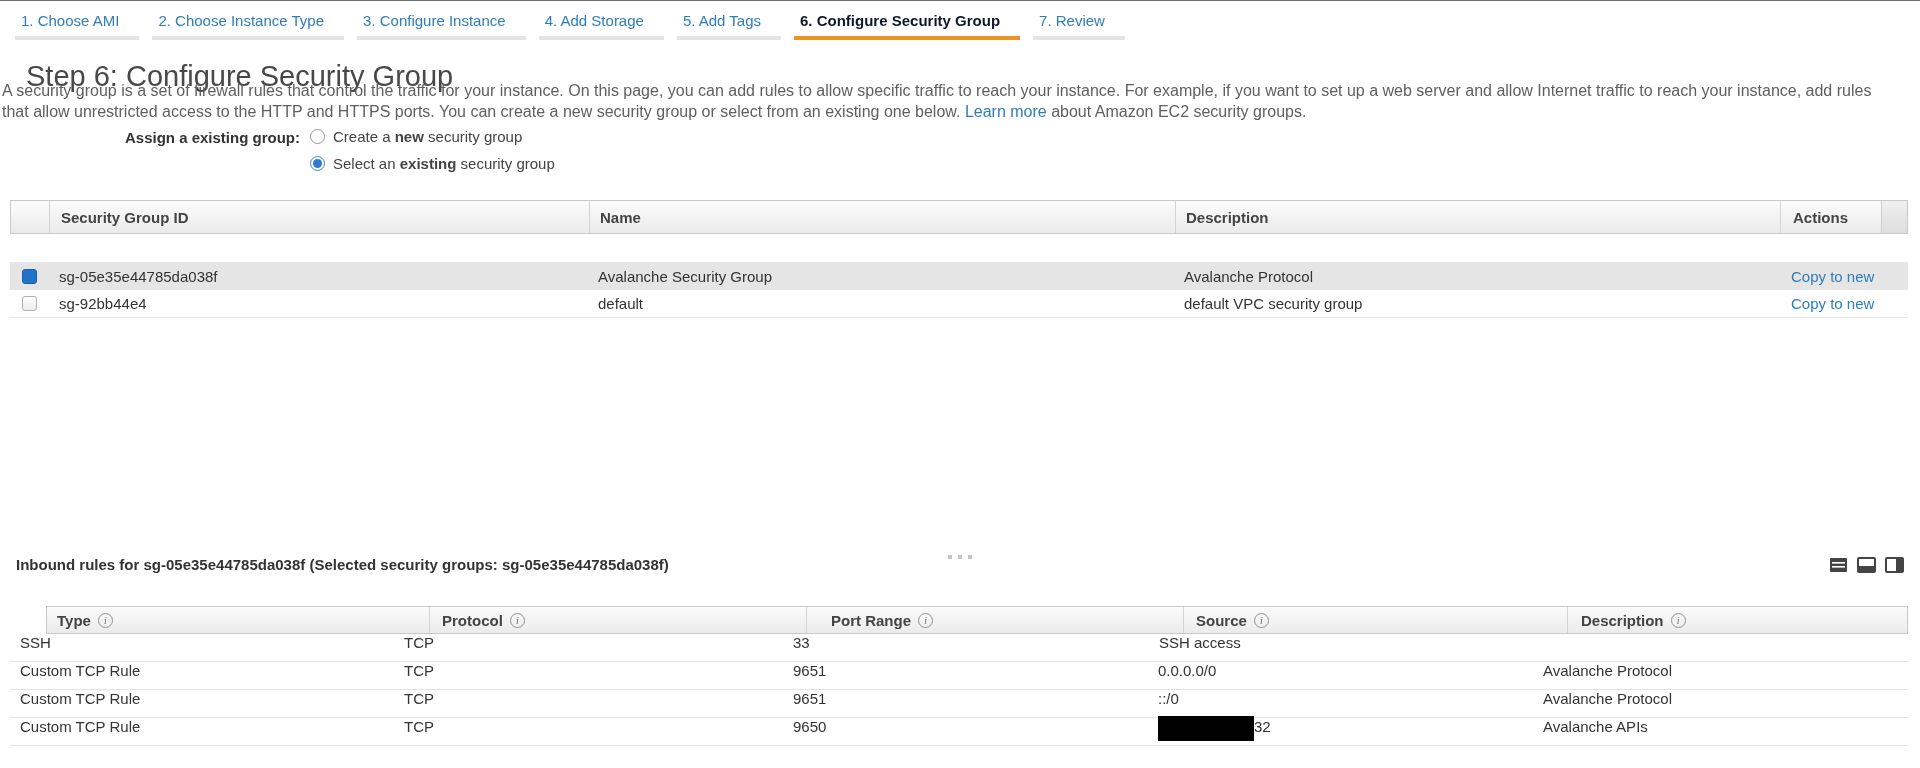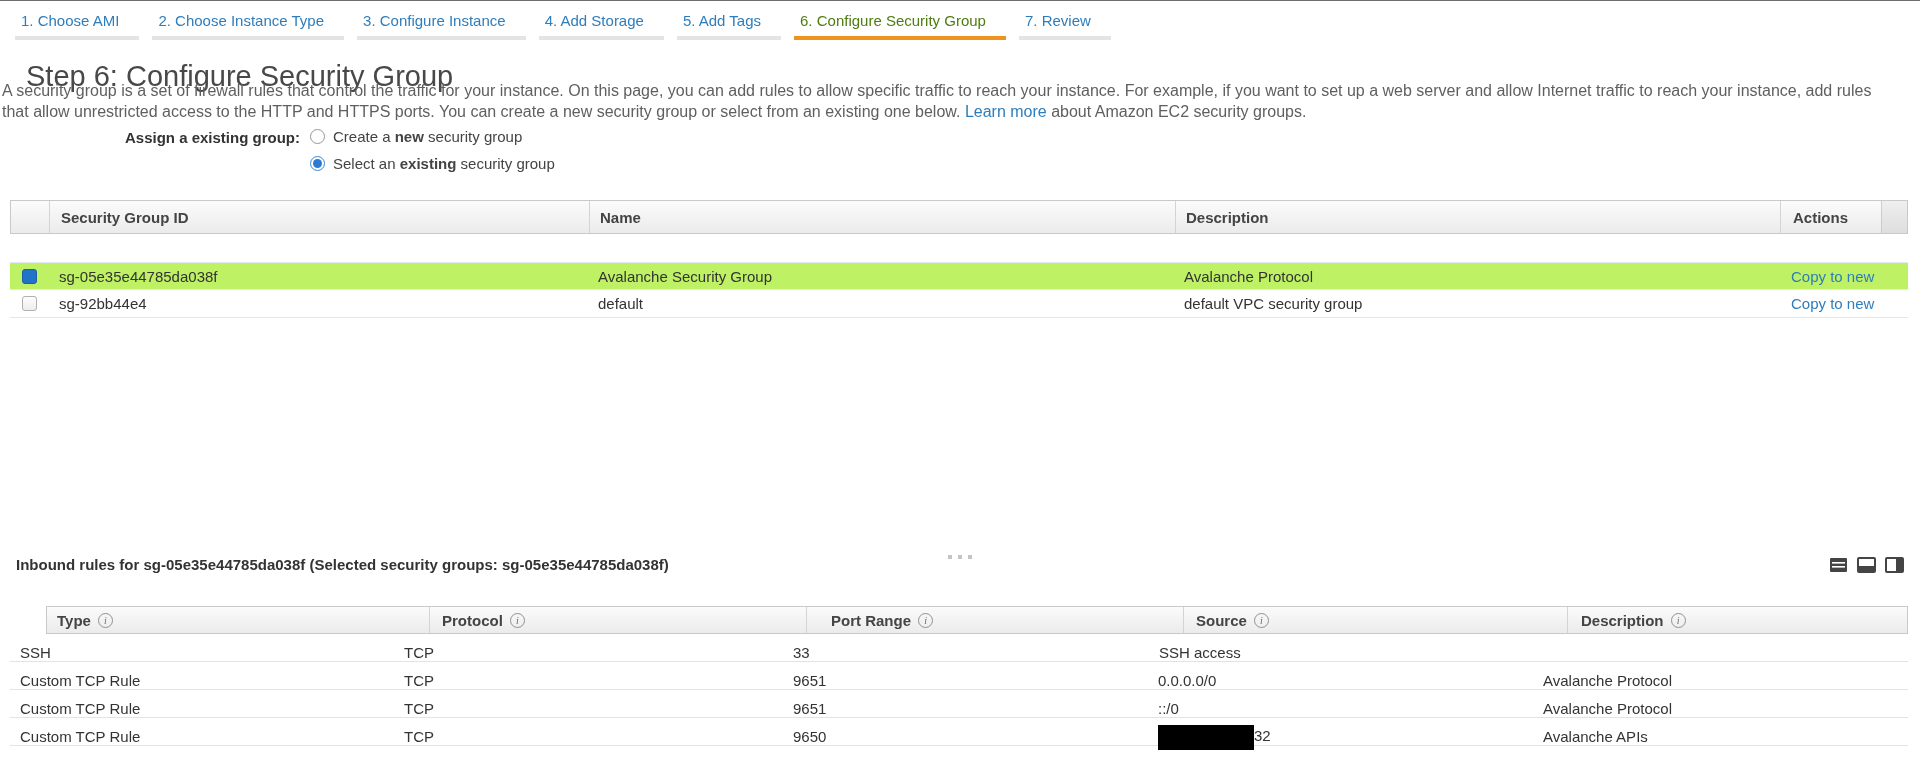--- a/index.html
+++ b/index.html
@@ -9,21 +9,21 @@
     background:#ffffff; font-family:"Liberation Sans", sans-serif; color:#333;
   }
   .topline { position:absolute; top:0; left:0; right:0; height:1px; background:#6e6e6e; }
 
   
   .tabs { position:absolute; top:1px; left:0; right:0; padding:11px 0 0 15px; white-space:nowrap; }
   .tab {
     display:inline-block; font-size:15px; color:#2e7dbc; text-decoration:none;
     padding:0 20px 7px 6px; margin-right:13px; border-bottom:4px solid #e4e4e4; cursor:pointer;
   }
-  .tab.active { color:#4d7c0f; font-weight:normal; border-bottom-color:#ee9322; }
+  .tab.active { color:#0f172a; font-weight:bold; border-bottom-color:#ee9322; }
 
   
   .page-title { position:absolute; top:44px; left:10px; margin:16px; font-size:29px; font-weight:400; color:#484848; }
   .page-desc { position:absolute; top:80px; left:2px; width:1876px; margin:0; font-size:16px; line-height:21px; color:#5f5f5f; }
   .link { color:#2e7dbc; text-decoration:none; cursor:pointer; }
 
   
   .assign-block { position:absolute; top:128px; left:0; display:flex; }
   .assign-label { width:300px; text-align:right; font-size:15px; font-weight:bold; color:#333; padding-top:1px; }
   .radio-col { margin-left:10px; }
@@ -47,21 +47,21 @@
   .thead .cell { border-left:1px solid #d4d4d4; height:100%; display:flex; align-items:center; }
   .thead .cell:first-child { border-left:none; }
   .c-cb   { width:38px; flex:0 0 auto; justify-content:center; display:flex; align-items:center; }
   .c-id   { width:540px; flex:0 0 auto; padding-left:11px; }
   .c-name { width:586px; flex:0 0 auto; padding-left:10px; }
   .c-desc { width:605px; flex:0 0 auto; padding-left:10px; }
   .c-act  { flex:1; padding-left:12px; }
   .c-scroll { width:26px; flex:0 0 auto; height:100%; background:linear-gradient(#efefef,#dedede); border-left:1px solid #cccccc; }
   .sg-spacer { height:28px; }
   .sg-row { display:flex; align-items:center; height:28px; font-size:15px; color:#333; border-bottom:1px solid #e7e7e7; cursor:pointer; }
-  .sg-row.selected { background:#bef264; border-top:1px solid #e3e9f0; }
+  .sg-row.selected { background:#e5e5e5; border-top:1px solid #e3e9f0; }
   .checkbox {
     width:15px; height:15px; border-radius:3px; border:1px solid #b0b0b0;
     background:linear-gradient(#fdfdfd,#ededed); cursor:pointer;
   }
   .checkbox.checked { background:#2173c8; border-color:#1a5fa8; }
 
   
   .resize-handle { position:absolute; top:545px; left:0; right:0; text-align:center; cursor:row-resize; }
   .resize-handle i { display:inline-block; width:4px; height:4px; background:#c4c4c4; margin:0 3px; }
 
@@ -72,21 +72,21 @@
   .view-icon { width:19px; height:16px; cursor:pointer; display:block; }
 
   
   .rules-table { position:absolute; top:606px; left:10px; right:12px; }
   .rules-table .thead { height:28px;margin-left:36px; }
   .r-type  { width:382px; flex:0 0 auto; padding-left:10px; }
   .r-proto { width:377px; flex:0 0 auto; padding-left:12px; }
   .r-port  { width:377px; flex:0 0 auto; padding-left:24px; }
   .r-src   { width:384px; flex:0 0 auto; padding-left:12px; }
   .r-desc  { flex:1; padding-left:13px; }
-  .rule-row { display:flex; align-items:flex-end; height:28px; font-size:15px; color:#333; border-bottom:1px solid #e3e3e3; }
+  .rule-row { display:flex; align-items:flex-start; height:28px; font-size:15px; color:#333; border-bottom:1px solid #e3e3e3; }
   .info-icon {
     display:inline-flex; justify-content:center; align-items:center;
     width:15px; height:15px; border-radius:50%; border:1px solid #919191; color:#6d6d6d;
     font-size:10px; font-weight:normal; font-family:"Liberation Serif", serif; font-style:italic;
     margin-left:7px; cursor:pointer; background:transparent;
   }
   .redacted { display:inline-block; width:96px; height:25px; background:#000; vertical-align:middle; margin:-5px 0; }
 </style>
 </head>
 <body>

